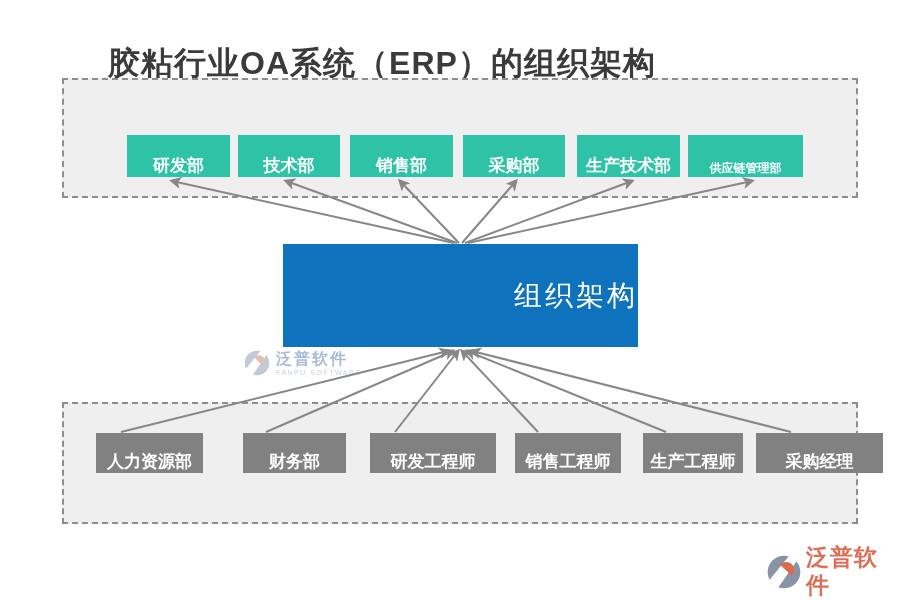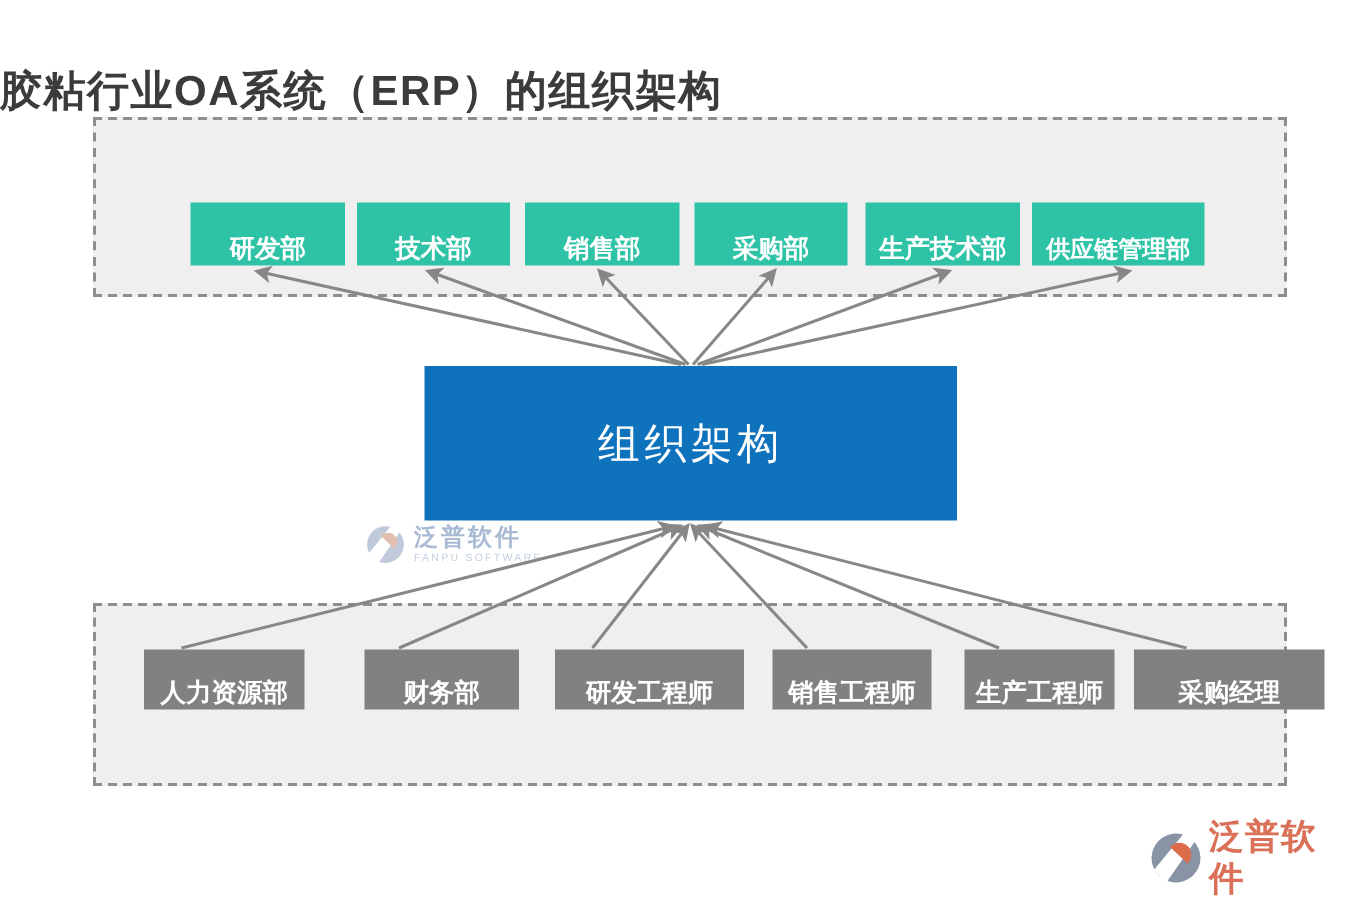--- a/index.html
+++ b/index.html
@@ -2,43 +2,43 @@
 <html><head>
 <meta charset="utf-8">
 <style>
   html,body{margin:0;padding:0;}
   body{
     width:900px;height:600px;position:relative;overflow:hidden;
     background:#ffffff;
     font-family:"Liberation Sans","DejaVu Sans",sans-serif;
   }
   .title{
-    position:absolute;top:42px;left:0;width:764px;text-align:left;
-    font-size:28px;font-weight:bold;color:#3b3b3b;letter-spacing:1px;
+    position:absolute;top:42px;left:0;width:764px;text-align:center;
+    font-size:32px;font-weight:bold;color:#3b3b3b;letter-spacing:1px;
   }
   .group{
     position:absolute;left:62px;width:796px;background:#efefef;
     border:2px dashed #8e8e8e;box-sizing:border-box;
   }
   .group-top{top:78px;height:120px;}
   .group-bottom{top:402px;height:122px;}
   .node{
     position:absolute;display:flex;align-items:flex-end;justify-content:center;
     color:#ffffff;font-weight:bold;font-size:17px;white-space:nowrap;z-index:6;
   }
   .node-teal{top:135px;height:42px;background:#2ec3a6;}
   .node-gray{top:433px;height:40px;background:#818181;margin-left:28px;}
   .t1{left:127px;width:103px}.t2{left:238px;width:102px}.t3{left:350px;width:103px}
-  .t4{left:463px;width:102px}.t5{left:577px;width:103px}.t6{left:688px;width:115px;font-size:16px}
+  .t4{left:463px;width:102px}.t5{left:577px;width:103px}.t6{left:688px;width:115px;font-size:12px}
   .b1{left:68px;width:107px}.b2{left:215px;width:103px}.b3{left:342px;width:126px}
   .b4{left:487px;width:106px}.b5{left:615px;width:100px}.b6{left:728px;width:127px}
   .center-node{
     position:absolute;left:283px;top:244px;width:355px;height:103px;
     background:#0f72bd;color:#ffffff;font-size:28px;letter-spacing:3px;
-    display:flex;align-items:center;justify-content:center;z-index:6;
+    display:flex;align-items:center;justify-content:flex-end;z-index:6;
   }
   .arrows{position:absolute;left:0;top:0;z-index:5;pointer-events:none;}
   .watermark{
     position:absolute;left:243px;top:349px;display:flex;align-items:center;
     gap:5px;z-index:4;
   }
   .wm-text{display:flex;flex-direction:column;line-height:1;}
   .wm-brand{font-size:16px;font-weight:bold;color:#a9bbd4;letter-spacing:2px;}
   .wm-en{font-size:7px;color:#c6d1e0;letter-spacing:1.5px;margin-top:2px;}
   .footer-logo{

